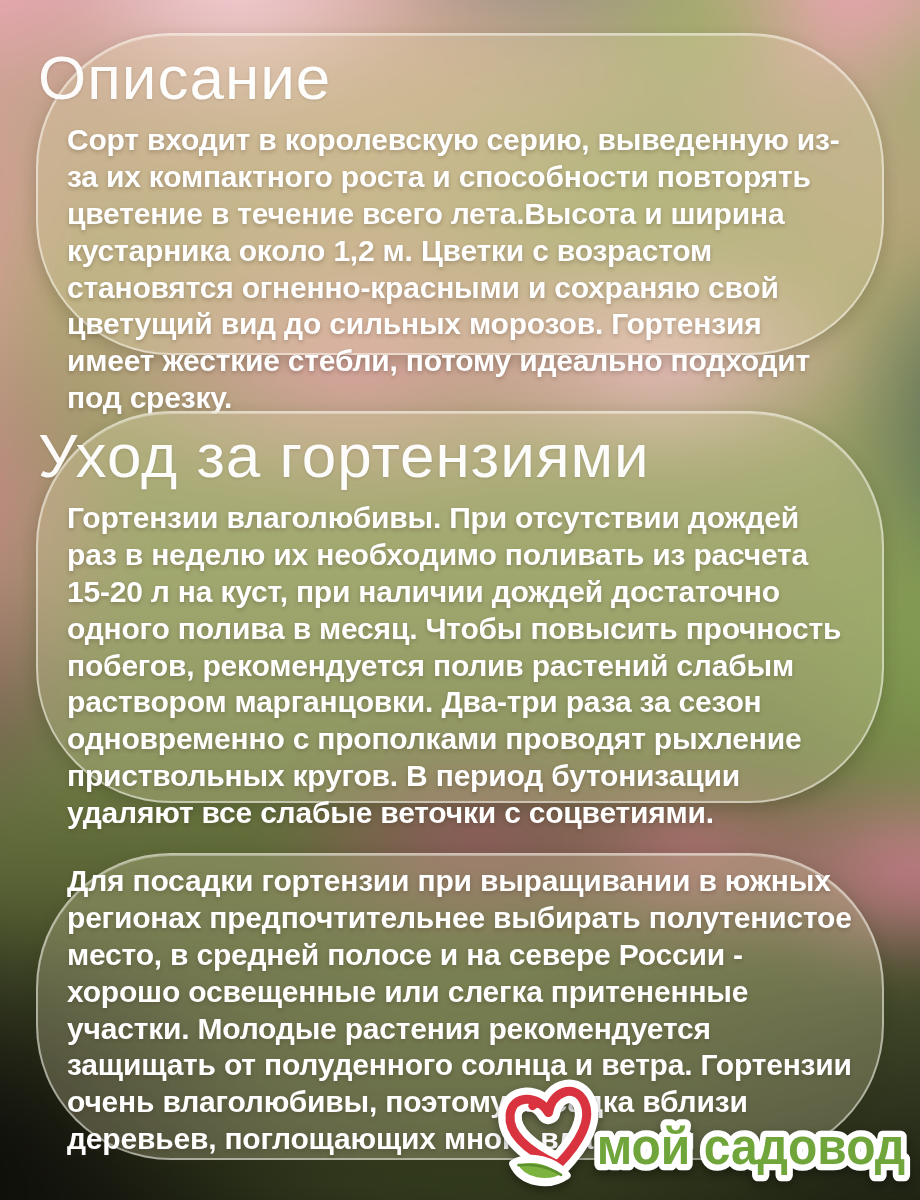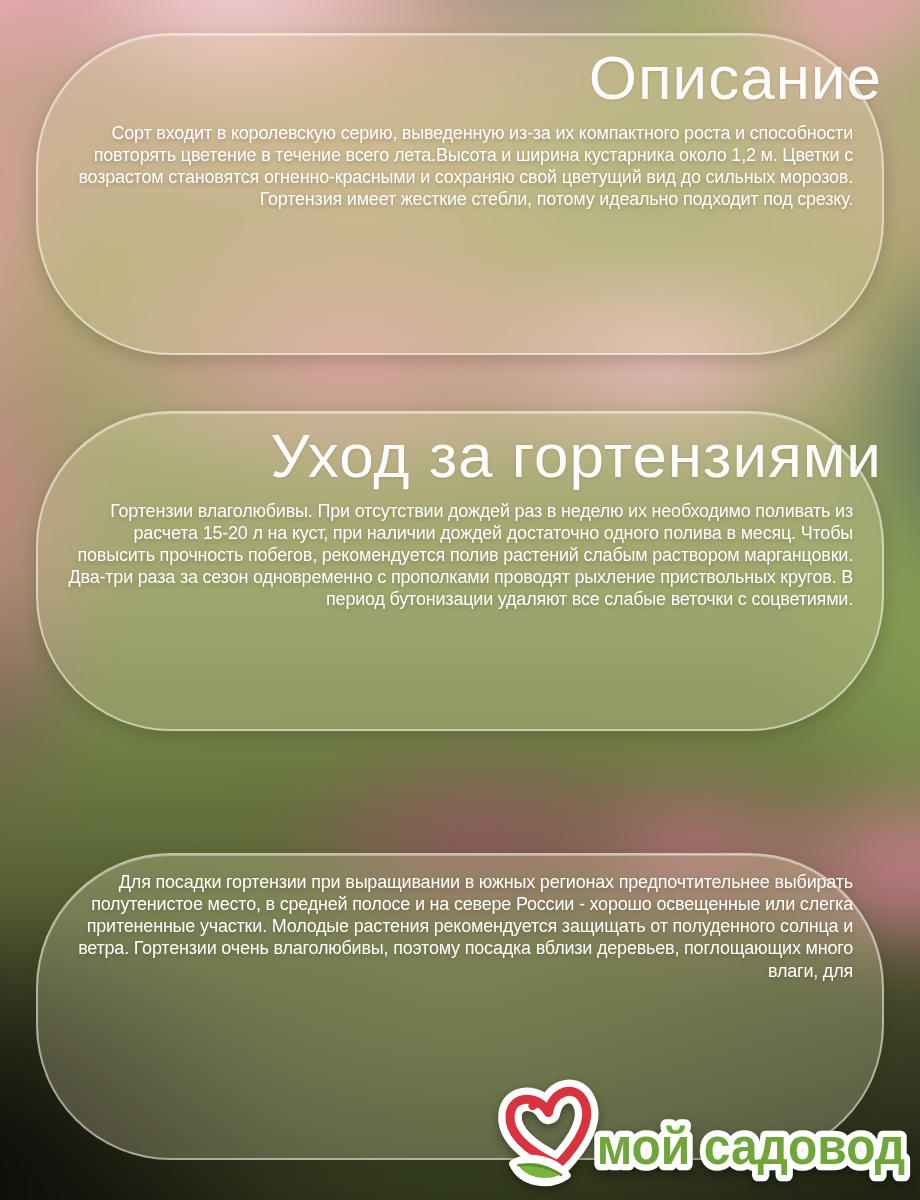--- a/index.html
+++ b/index.html
@@ -45,37 +45,37 @@
   
   .card{
     position:absolute;left:36px;width:848px;
     border-radius:135px;
     background:rgba(233,224,183,0.26);
     -webkit-backdrop-filter:blur(10px);
     backdrop-filter:blur(10px);
     border:2px solid rgba(255,255,252,0.5);
     box-shadow:0 6px 16px rgba(35,35,15,0.20), inset 0 1px 0 rgba(255,255,255,0.35);
     box-sizing:border-box;
-    text-align:right;color:#fff;
+    text-align:left;color:#fff;
     padding-top:8px;
   }
   .card-1{top:33px;height:322px;}
-  .card-2{top:411px;height:320px;}
+  .card-2{top:411px;height:392px;}
   .card-3{top:853px;height:307px;}
 
   .card-title{
     margin:2px 0 10px;
     font-size:62px;line-height:1.08;
     font-weight:300;letter-spacing:1px;
     color:rgba(255,255,255,0.97);
     text-shadow:0 1px 3px rgba(70,60,40,0.18);
   }
   .card-body{
-    margin:8px auto;width:786px;
-    font-size:18px;line-height:1.23;font-weight:400;
+    margin:0 auto;width:786px;
+    font-size:30px;line-height:1.23;font-weight:700;
     letter-spacing:-0.2px;
     text-shadow:0 2px 4px rgba(60,40,30,0.28);
   }
 
   
   .logo{
     position:absolute;right:4px;bottom:6px;
     display:flex;align-items:flex-end;
     filter:drop-shadow(0 4px 5px rgba(0,0,0,0.35));
   }

